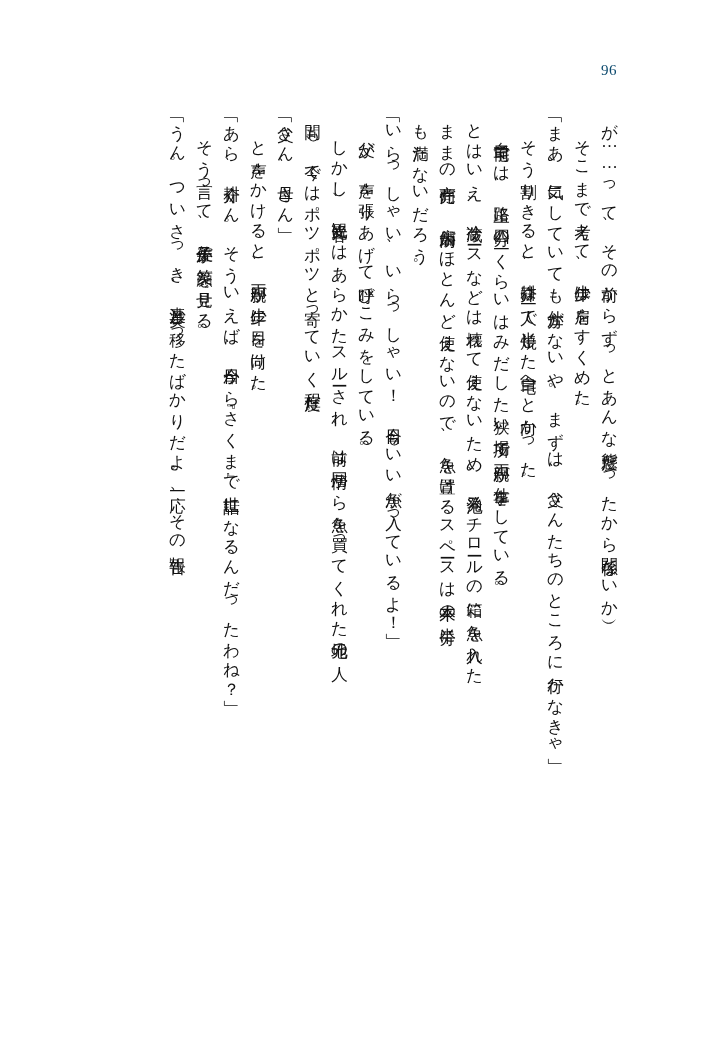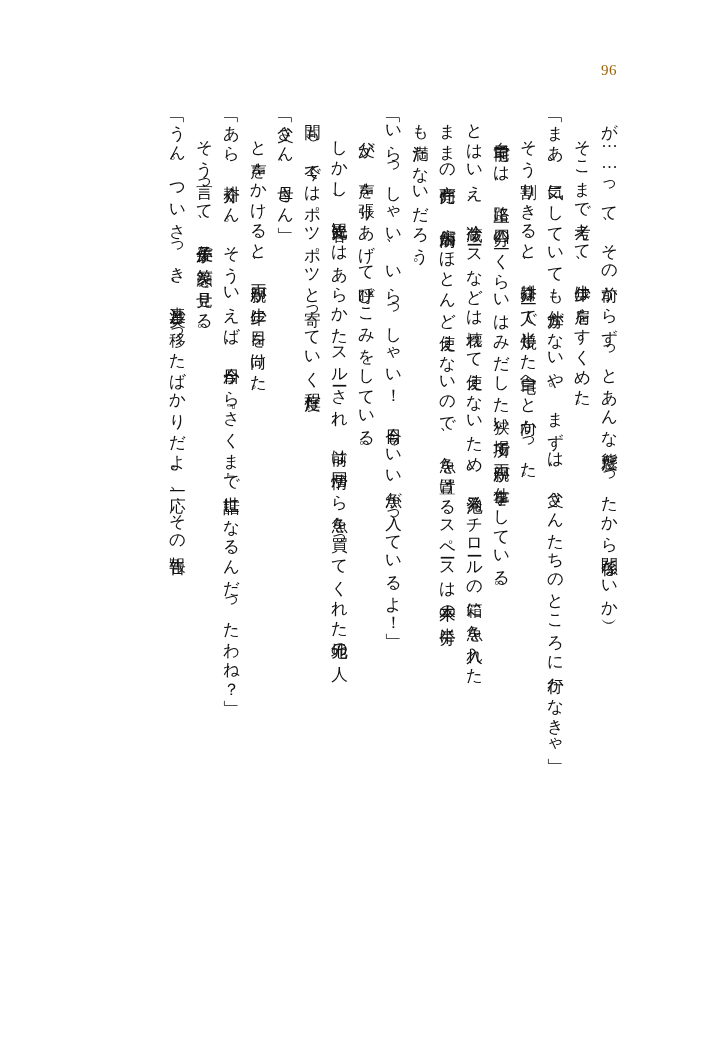--- a/index.html
+++ b/index.html
@@ -19,21 +19,21 @@
     width: 709px;
     height: 1050px;
     box-sizing: border-box;
   }
   .page-number {
     position: absolute;
     top: 62px;
     right: 92px;
     font-size: 15px;
     letter-spacing: 0.5px;
-    color: #a16207;
+    color: #0c4a6e;
     font-family: "Liberation Serif", "DejaVu Serif", serif;
   }
   .text-block {
     position: absolute;
     top: 112px;
     left: 86px;
     right: 92px;
     height: 800px;
     display: flex;
     flex-direction: row-reverse;

